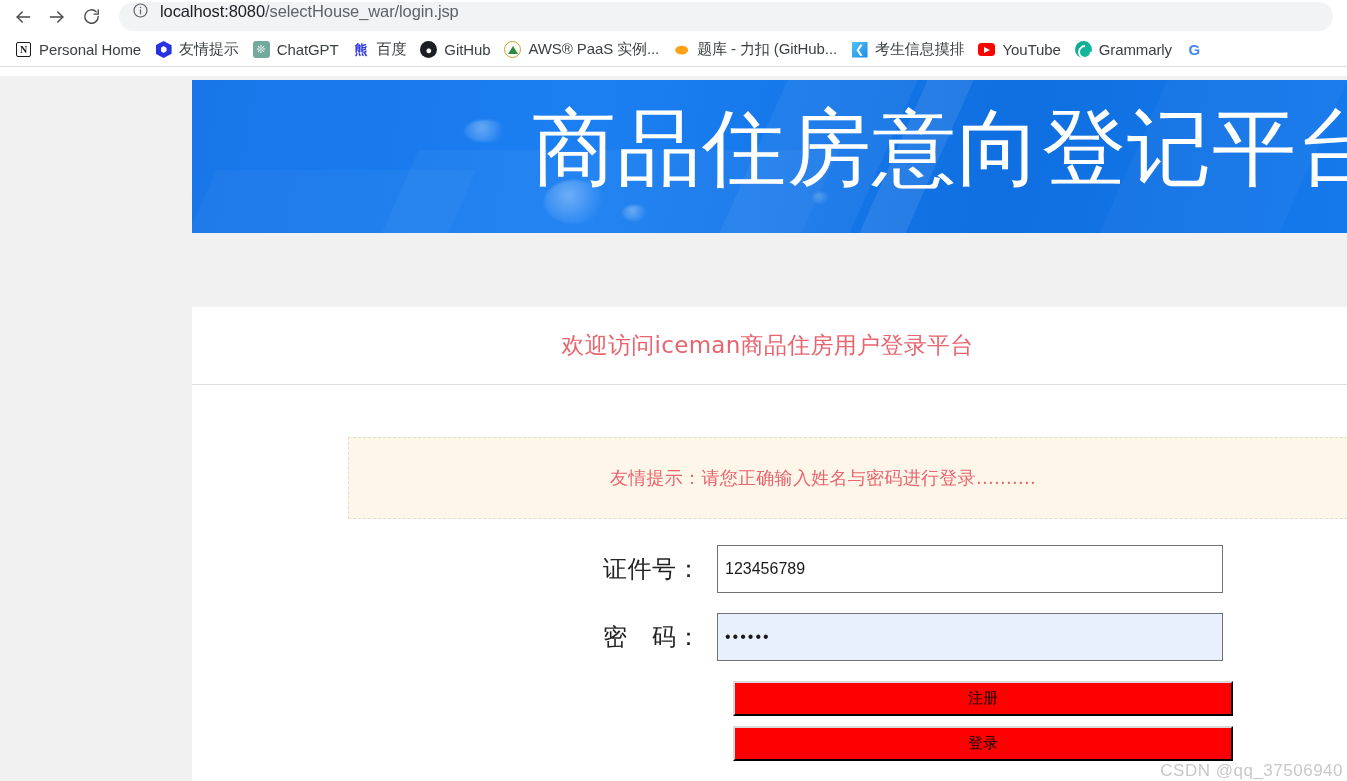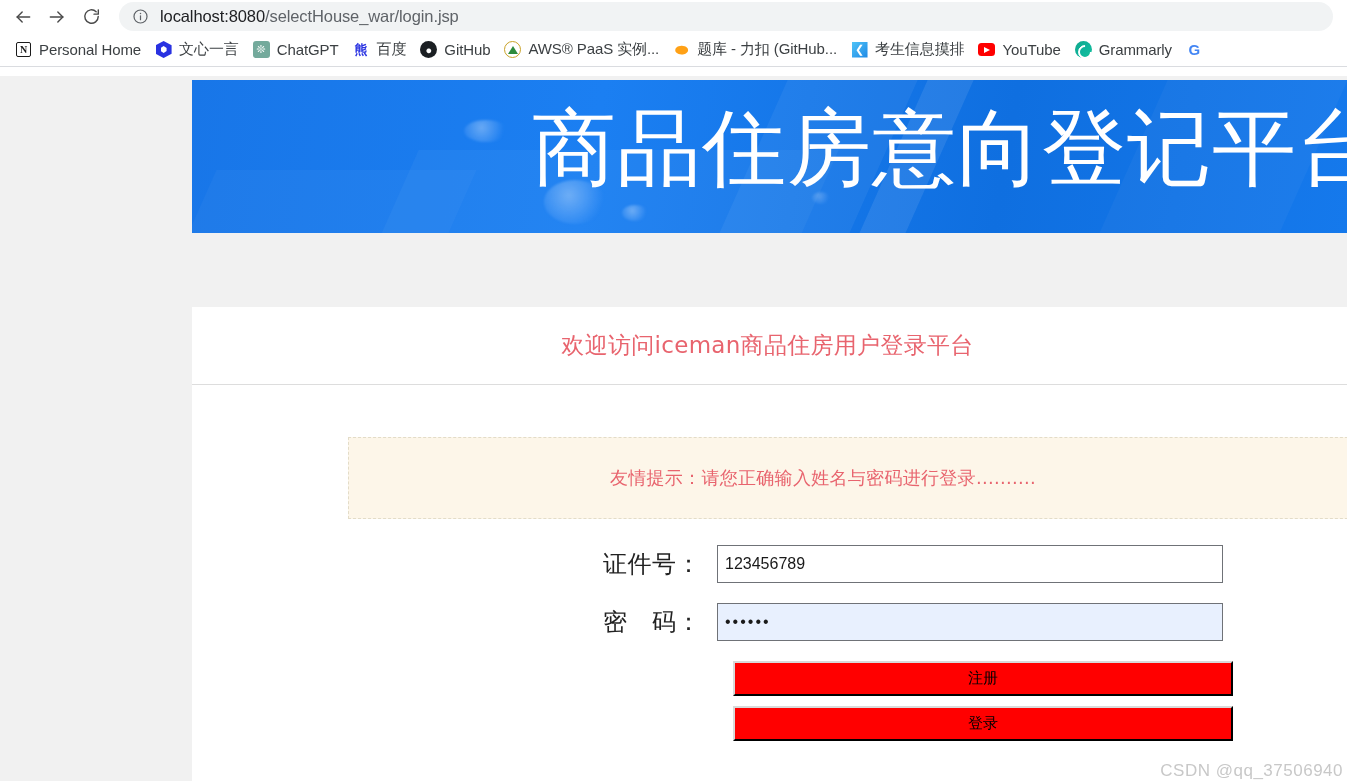--- a/index.html
+++ b/index.html
@@ -38,21 +38,21 @@
   .nav-btn svg { display: block; }
 
   .omnibox {
     flex: 1 1 auto;
     height: 29px;
     margin-left: 11px;
     margin-right: 8px;
     background: #f1f3f4;
     border-radius: 15px;
     display: flex;
-    align-items: center;
+    align-items: flex-start;
     padding: 0 13px;
     overflow: hidden;
   }
   .omnibox .info-icon {
     flex: 0 0 auto;
     width: 17px;
     height: 17px;
     margin-right: 11px;
     color: #5f6368;
   }
@@ -316,21 +316,21 @@
     text-align: right;
     padding-right: 16px;
     font-size: 24px;
     color: #222222;
     font-family: "DejaVu Sans", "Liberation Sans", sans-serif;
     letter-spacing: 0.5px;
     padding-left: 44px;
   }
   .form-input {
     width: 506px;
-    height: 38px;
+    height: 48px;
     border: 1.6px solid #6f7277;
     background: #ffffff;
     font-size: 16px;
     color: #1a1a1a;
     padding: 0 7px;
     font-family: "Liberation Sans", sans-serif;
     outline: none;
     border-radius: 0;
   }
   .form-input.autofill {
@@ -414,21 +414,21 @@
     <div class="bm">
       <span class="bm-icon">
           <span class="ic-notion">N</span>
         </span>
       <span class="bm-label">Personal Home</span>
     </div>
     <div class="bm">
       <span class="bm-icon">
           <span class="ic-hex"></span>
         </span>
-      <span class="bm-label">文心一言</span>
+      <span class="bm-label">友情提示</span>
     </div>
     <div class="bm">
       <span class="bm-icon">
           <span class="ic-chatgpt">❊</span>
         </span>
       <span class="bm-label">ChatGPT</span>
     </div>
     <div class="bm">
       <span class="bm-icon">
           <span class="ic-baidu">熊</span>

